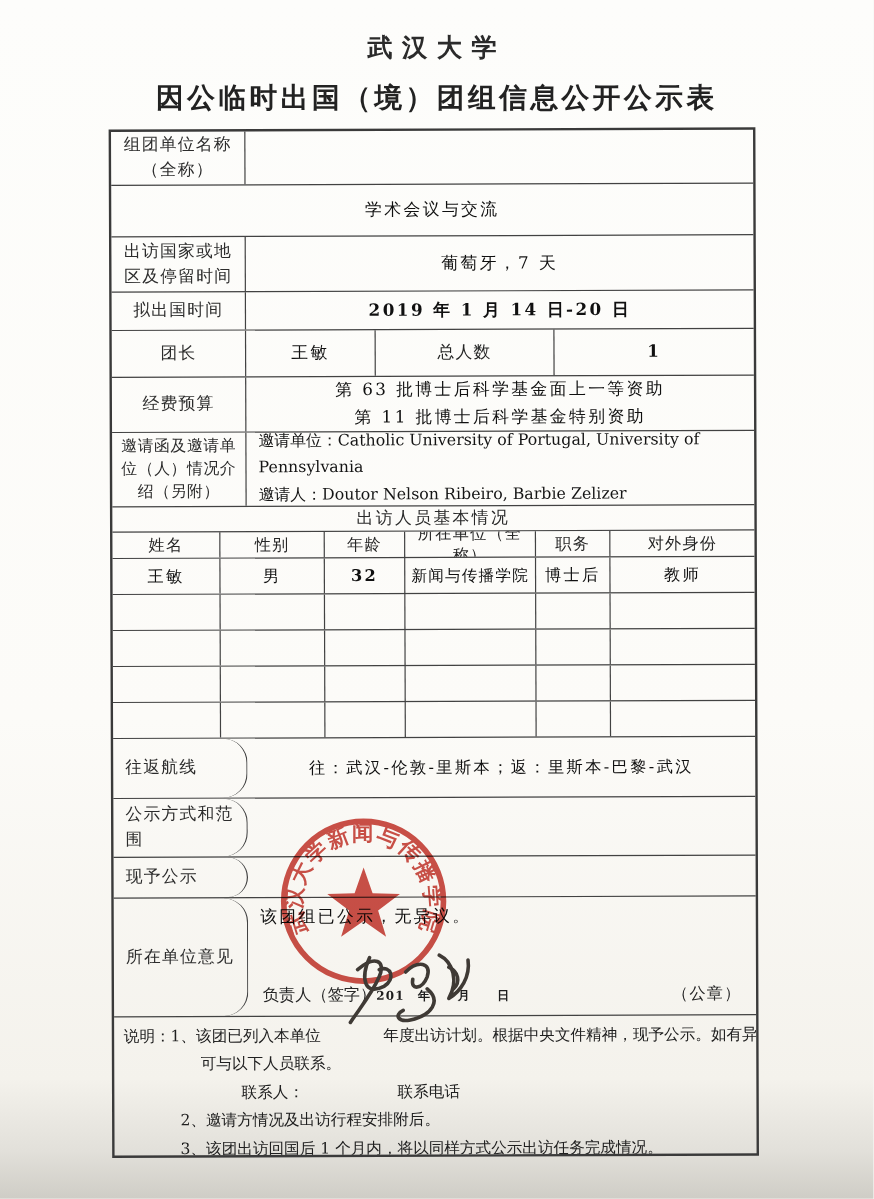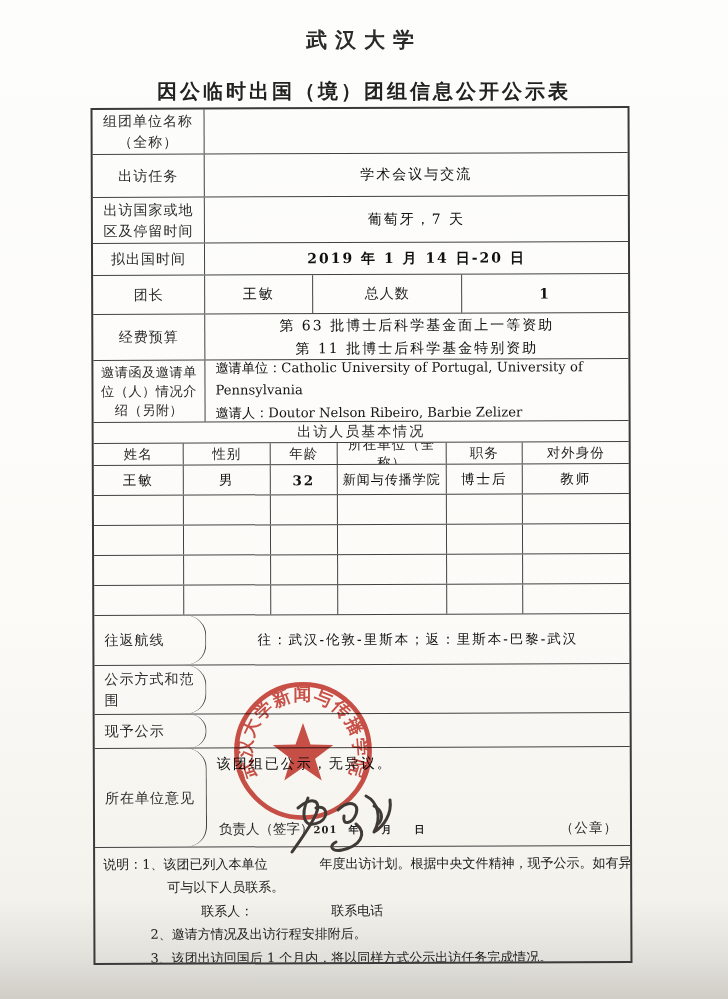--- a/index.html
+++ b/index.html
@@ -12,22 +12,22 @@
   .sheet{
     position:absolute;inset:0;
     background:linear-gradient(180deg,#fdfdfb 0%,#fcfbf8 60%,#f4f2ec 90%,#e2e0da 96%,#cfcdc6 100%);
     text-decoration:underline;
   }
   .uni-title{
     position:absolute;top:26px;left:0;width:100%;text-align:center;
     font-size:21px;font-weight:bold;letter-spacing:8px;color:#2b2b2b;
   }
   .form-title{
-    position:absolute;top:78px;left:0;width:100%;text-align:center;
-    font-size:20px;font-weight:bold;letter-spacing:3px;color:#222;
+    position:absolute;top:66px;left:0;width:100%;text-align:center;
+    font-size:23px;font-weight:bold;letter-spacing:3px;color:#222;
   }
   .tbl{
     position:absolute;left:92px;top:107px;width:539px;
     border:2px solid #3a3a3a;box-sizing:border-box;
     transform:rotate(-0.2deg);
     background:transparent;
   }
   .tr{display:flex;border-bottom:1.5px solid #424242;box-sizing:border-box;}
   .tr:last-child{border-bottom:none;}
   .cell{
@@ -44,21 +44,21 @@
   .bold{font-weight:bold;}
   .two-line{flex-direction:column;justify-content:center;line-height:1.6;}
   .inv-val{flex-direction:column;align-items:flex-start;justify-content:center;
     font-size:13.2px;letter-spacing:0;line-height:1.7;padding-left:10px;text-align:left;color:#141414;}
   .section-cell{flex:1;font-size:14px;letter-spacing:2px;color:#2a2a2a;}
   .ph{font-size:13.5px;letter-spacing:1px;}
   .pc1{width:90px;flex:none;text-align:right;}
   .pc2{width:87px;flex:none;}
   .pc3{width:67px;flex:none;}
   .pc4{width:109px;flex:none;}
-  .pc5{width:76px;flex:none;}
+  .pc5{width:62px;flex:none;}
   .pc6{flex:1;}
   .opinion-val{position:relative;flex:1;display:block;text-align:left;}
   .opinion-statement{position:absolute;top:7px;left:10px;font-size:14px;letter-spacing:2px;color:#101010;}
   .sign-row{position:absolute;left:0;right:0;bottom:8px;display:flex;align-items:baseline;padding:0 12px;font-size:13.5px;}
   .sign-date{letter-spacing:1px;color:#1d1d1d;font-weight:bold;font-size:10px;}
   .seal-note{margin-left:auto;letter-spacing:1px;}
   .notes-cell{flex:1;display:block;text-align:left;padding:5px 8px;font-size:13px;line-height:1.8;color:#202020;}
   .notes-cell div{white-space:nowrap;}
   .n2{padding-left:64px;}
   .n3{padding-left:98px;}
@@ -83,21 +83,20 @@
   <div class="form-title">因公临时出国（境）团组信息公开公示表</div>
 
   <div class="tbl">
 
     <div class="tr" style="height:45px">
       <div class="cell lbl">组团单位名称（全称）</div>
       <div class="cell val kai"></div>
     </div>
 
     <div class="tr" style="height:43px">
-      <div class="cell lbl">出访任务</div>
       <div class="cell val kai">学术会议与交流</div>
     </div>
 
     <div class="tr" style="height:46px">
       <div class="cell lbl">出访国家或地区及停留时间</div>
       <div class="cell val kai">葡萄牙，7 天</div>
     </div>
 
     <div class="tr" style="height:32px">
       <div class="cell lbl">拟出国时间</div>

